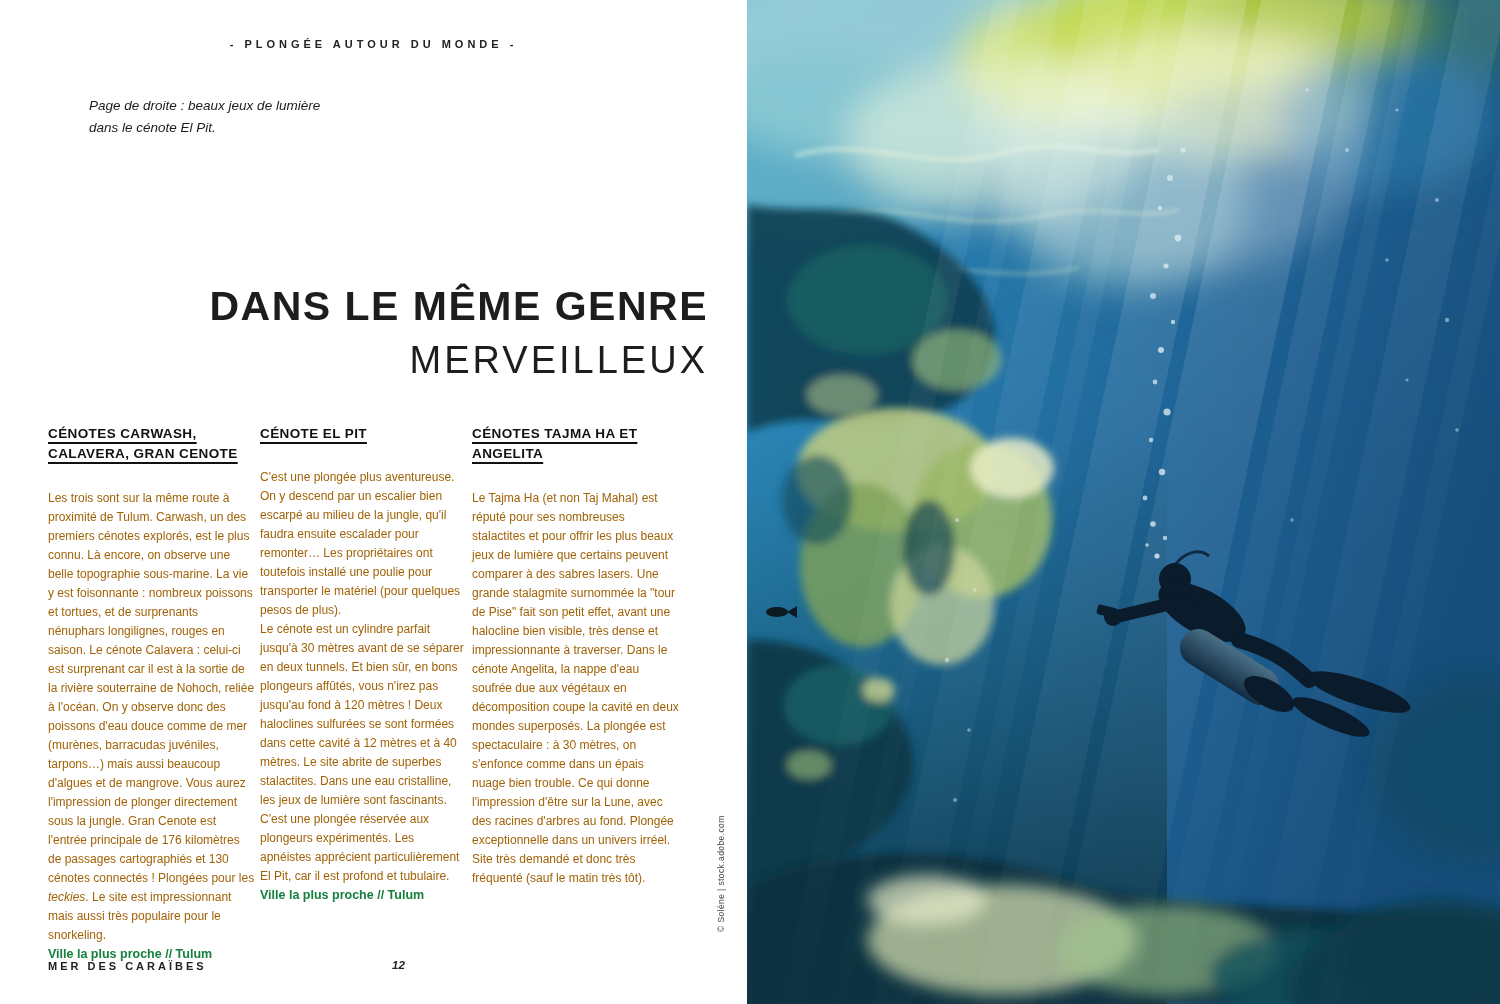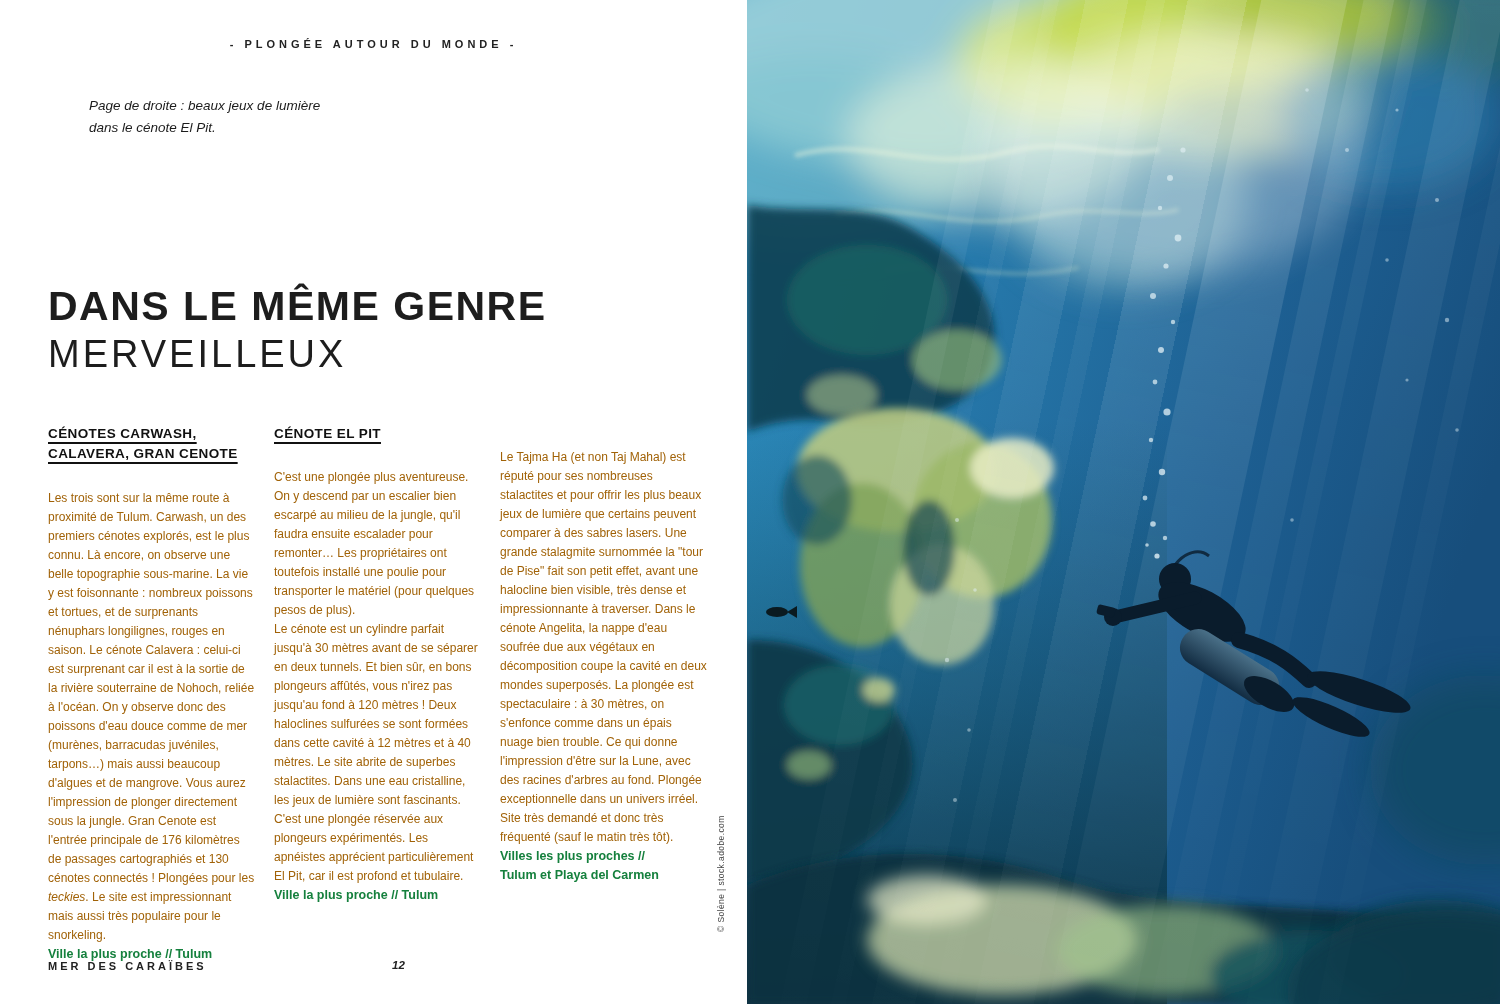--- a/index.html
+++ b/index.html
@@ -6,27 +6,27 @@
   html,body { width:1500px; height:1004px; background:#ffffff; overflow:hidden;
               font-family:"Liberation Sans", sans-serif; color:#1a1a1a; }
   .spread { position:relative; width:1196px; height:1004px; background:#ffffff; }
 
   
   .page-header { position:absolute; top:38px; left:0; width:747px; text-align:center;
                  font-size:11px; font-weight:700; letter-spacing:4px; color:#222; }
   .photo-caption { position:absolute; top:95px; left:48px; width:300px;
                    font-style:italic; font-size:13.5px; line-height:1.6;
                    white-space:pre-line; color:#1c1c1c;margin-left:41px; }
-  .article-title { position:absolute; top:284px; left:48px; width:660px; color:#1d1d1d; }
+  .article-title { position:absolute; top:284px; left:48px; width:660px; color:#1d1d1d;text-align:right; }
   .title-bold  { font-size:41px; font-weight:700; letter-spacing:1.5px; line-height:1.12; }
   .title-light { font-size:38px; font-weight:300; letter-spacing:3px; line-height:1.0;
-                 margin-top:5px; }
+                 margin-top:11px; }
 
   .columns { position:absolute; top:424px; left:48px; width:660px;
-             display:flex; gap:18px; }
+             display:flex; gap:4px; }
   .col { width:208px; }
   .col-heading { font-size:13.5px; font-weight:700; letter-spacing:0.4px; line-height:1.5;
                  text-decoration:underline; text-underline-offset:4px;
                  text-decoration-thickness:1.5px; color:#111; }
   .col-body { margin-top:24px; font-size:12px; line-height:19px; color:#a16207;
               white-space:pre-line; }
   .col-body em { font-style:italic; }
   .closing { font-size:12.5px; line-height:19px; font-weight:700; color:#15803d;
              white-space:pre-line; }
 
@@ -70,24 +70,23 @@
 
     <div class="col">
       <div class="col-heading">CÉNOTE EL PIT</div>
       <p class="col-body"><span>C'est une plongée plus aventureuse. On y descend par un escalier bien escarpé au milieu de la jungle, qu'il faudra ensuite escalader pour remonter… Les propriétaires ont toutefois installé une poulie pour transporter le matériel (pour quelques pesos de plus).
 Le cénote est un cylindre parfait jusqu'à 30 mètres avant de se séparer en deux tunnels. Et bien sûr, en bons plongeurs affûtés, vous n'irez pas jusqu'au fond à 120 mètres ! Deux haloclines sulfurées se sont formées dans cette cavité à 12 mètres et à 40 mètres. Le site abrite de superbes stalactites. Dans une eau cristalline, les jeux de lumière sont fascinants. C'est une plongée réservée aux plongeurs expérimentés. Les apnéistes apprécient particulièrement El Pit, car il est profond et tubulaire.</span><em></em><span></span>
       </p>
       <div class="closing">Ville la plus proche // Tulum</div>
     </div>
 
     <div class="col">
+      <div class="col-heading">CÉNOTES TAJMA HA ET ANGELITA</div>
       <p class="col-body"><span>Le Tajma Ha (et non Taj Mahal) est réputé pour ses nombreuses stalactites et pour offrir les plus beaux jeux de lumière que certains peuvent comparer à des sabres lasers. Une grande stalagmite surnommée la "tour de Pise" fait son petit effet, avant une halocline bien visible, très dense et impressionnante à traverser. Dans le cénote Angelita, la nappe d'eau soufrée due aux végétaux en décomposition coupe la cavité en deux mondes superposés. La plongée est spectaculaire : à 30 mètres, on s'enfonce comme dans un épais nuage bien trouble. Ce qui donne l'impression d'être sur la Lune, avec des racines d'arbres au fond. Plongée exceptionnelle dans un univers irréel. Site très demandé et donc très fréquenté (sauf le matin très tôt).</span><em></em><span></span>
       </p>
-      <div class="closing">Villes les plus proches //
-Tulum et Playa del Carmen</div>
     </div>
 
   </div>
 
   <div class="footer-label">MER DES CARAÏBES</div>
   <div class="page-number">12</div>
 
   <div class="photo-credit">© Solène | stock.adobe.com</div>
 
   <div class="photo-wrap">

